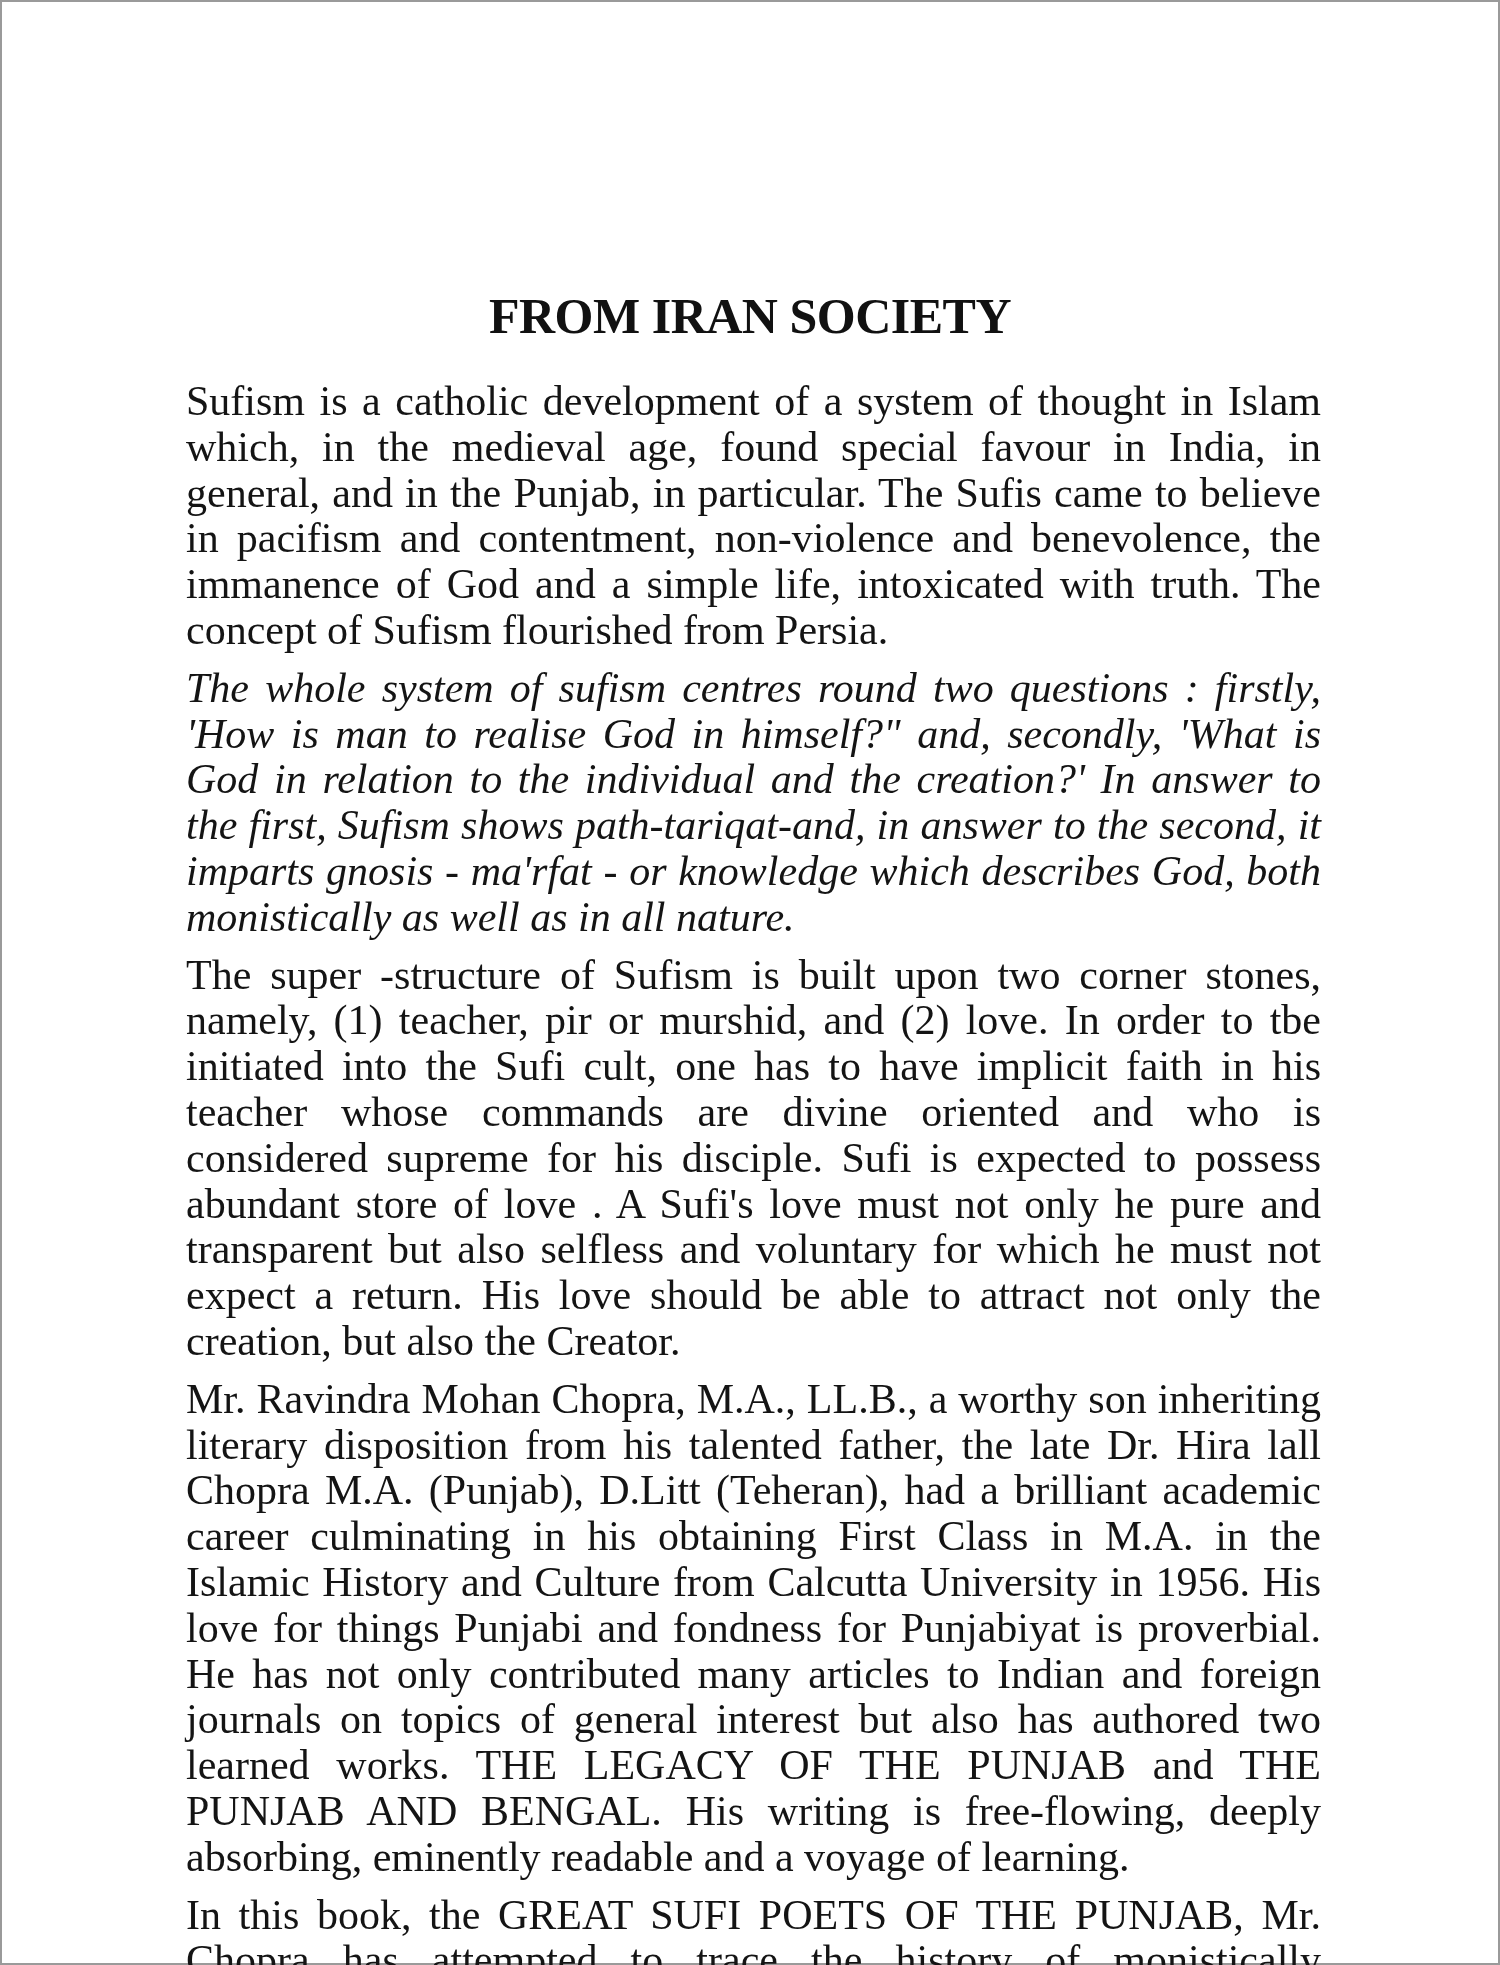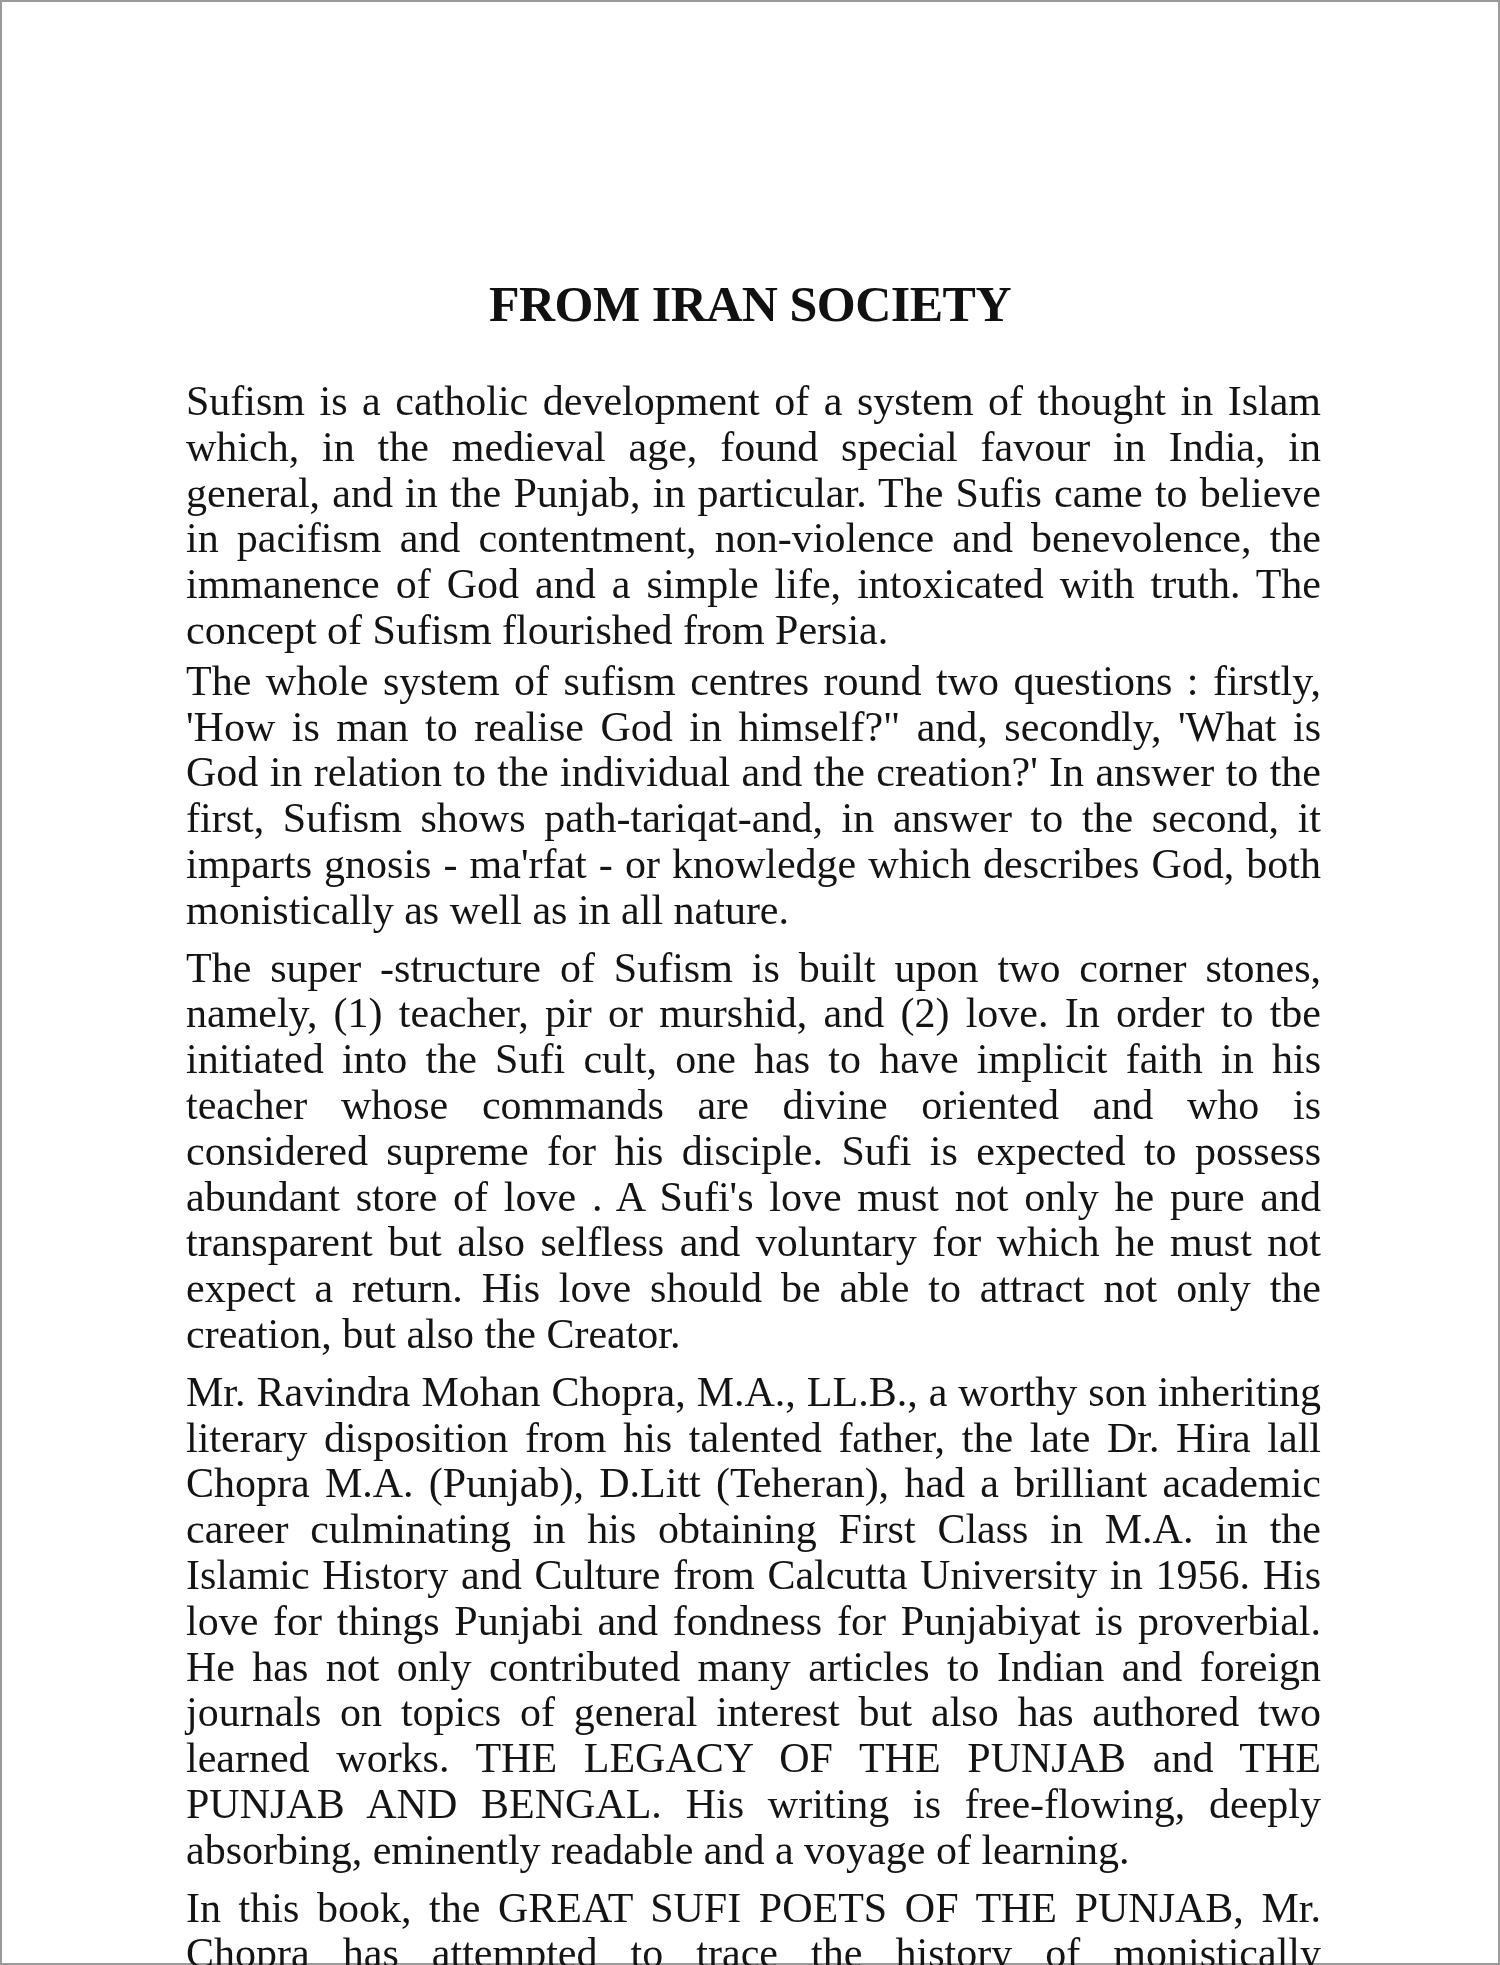--- a/index.html
+++ b/index.html
@@ -20,21 +20,21 @@
       width: 1496px;
       height: 1961px;
       border: 2px solid #9a9a9a;
       background: #ffffff;
     }
     .heading {
       position: absolute;
       left: 0;
       right: 0;
       top: 272px;
-      margin: 0;
+      margin: 12px;
       text-align: center;
       font-family: "Liberation Serif", serif;
       font-weight: bold;
       font-size: 50px;
       line-height: 60px;
       color: #111111;
       letter-spacing: -0.5px;
     }
     .body-text {
       position: absolute;
@@ -48,21 +48,22 @@
     }
     .para {
       margin: 0;
       text-align: justify;
       text-align-last: left;
     }
     .para + .para {
       margin-top: 12px;
     }
     .para.tight {
-      margin-top: 5px;
+      margin-top: 12px;
+      font-style: italic;
     }
   </style>
 </head>
 <body>
 
 <div class="page">
   <h1 class="heading">FROM IRAN SOCIETY</h1>
 
   <div class="body-text">
     <p class="para">Sufism is a catholic development of a system of thought in Islam which, in the medieval age, found special favour in India, in general, and in the Punjab, in particular.  The Sufis came to believe in pacifism and contentment, non-violence and benevolence, the immanence of God and a simple life, intoxicated with truth. The concept of Sufism flourished from Persia.</p>

